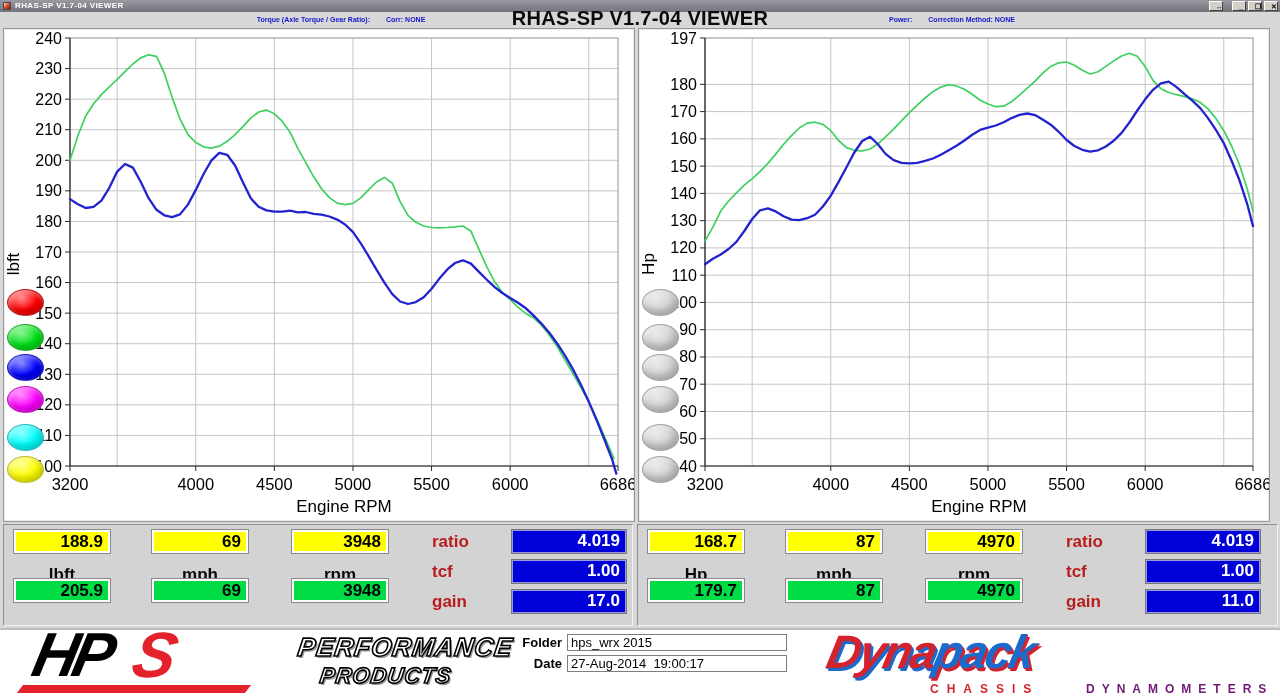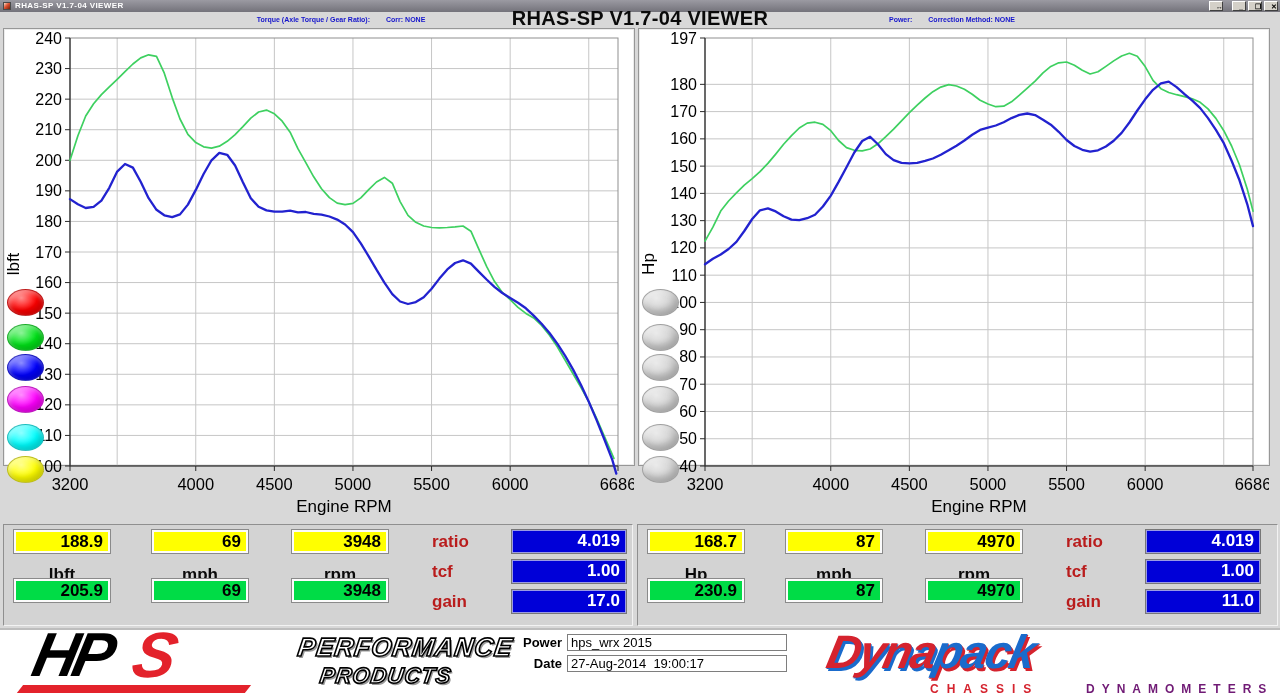--- a/index.html
+++ b/index.html
@@ -19,21 +19,21 @@
   
   .app-title{position:absolute;left:640px;top:7px;transform:translateX(-50%);
     font-size:20px;font-weight:700;color:#0a0a0a;white-space:nowrap;letter-spacing:.3px;}
   .chart-caption{position:absolute;top:16px;transform:translateX(-50%);
     font-size:7px;font-weight:700;color:#1414cc;white-space:nowrap;}
   .chart-caption .gap{margin-left:16px;}
   #caption0{left:341px;}
   #caption1{left:952px;}
 
   
-  .chart-panel{position:absolute;top:28px;width:632px;height:438px;background:#ffffff;
+  .chart-panel{position:absolute;top:28px;width:632px;height:494px;background:#ffffff;
     border:1px solid #979797;box-shadow:inset 0 0 0 1px #ececec;box-sizing:border-box;}
   #chart0{left:3px;}
   #chart1{left:638px;}
   .chart-panel svg{position:absolute;left:0;top:0;}
   .run-btn{position:absolute;left:3px;width:37px;height:27px;border-radius:50%;
     border:1px solid rgba(70,70,70,.35);box-sizing:border-box;
     box-shadow:inset -3px -4px 6px rgba(0,0,0,.22), inset 2px 3px 5px rgba(255,255,255,.45);}
 
   
   .data-panel{position:absolute;top:524px;height:102px;background:#d3d3d3;
@@ -289,21 +289,21 @@
     <div class="blue-box r2">17.0</div>
   </div>
 
   <div class="data-panel" id="dp1">
     <div class="val-box val-yellow vc0">168.7</div>
     <div class="val-box val-yellow vc1">87</div>
     <div class="val-box val-yellow vc2">4970</div>
     <div class="unit-label vc0">Hp</div>
     <div class="unit-label vc1">mph</div>
     <div class="unit-label vc2">rpm</div>
-    <div class="val-box val-green vc0">230.9</div>
+    <div class="val-box val-green vc0">179.7</div>
     <div class="val-box val-green vc1">87</div>
     <div class="val-box val-green vc2">4970</div>
     <div class="side-label" style="top:7px">ratio</div>
     <div class="side-label r1">tcf</div>
     <div class="side-label r2">gain</div>
     <div class="blue-box r0">4.019</div>
     <div class="blue-box r1">1.00</div>
     <div class="blue-box r2">11.0</div>
   </div>
 
@@ -312,21 +312,21 @@
   <div class="hps">
     <div class="hps-hp">HP</div>
     <div class="hps-s">S</div>
     <div class="hps-swoosh"></div>
     <div class="hps-line1 outline-text">PERFORMANCE</div>
     <div class="hps-line2 outline-text">PRODUCTS</div>
   </div>
 
   <div class="runform">
     <div class="form-row">
-      <div class="form-label">Power</div>
+      <div class="form-label">Folder</div>
       <input class="form-input" value="hps_wrx 2015" style="">
     </div>
     <div class="form-row">
       <div class="form-label">Date</div>
       <input class="form-input" value="27-Aug-2014  19:00:17" style="">
     </div>
   </div>
 
   <div class="dynapack">
     <div class="dp-text">

